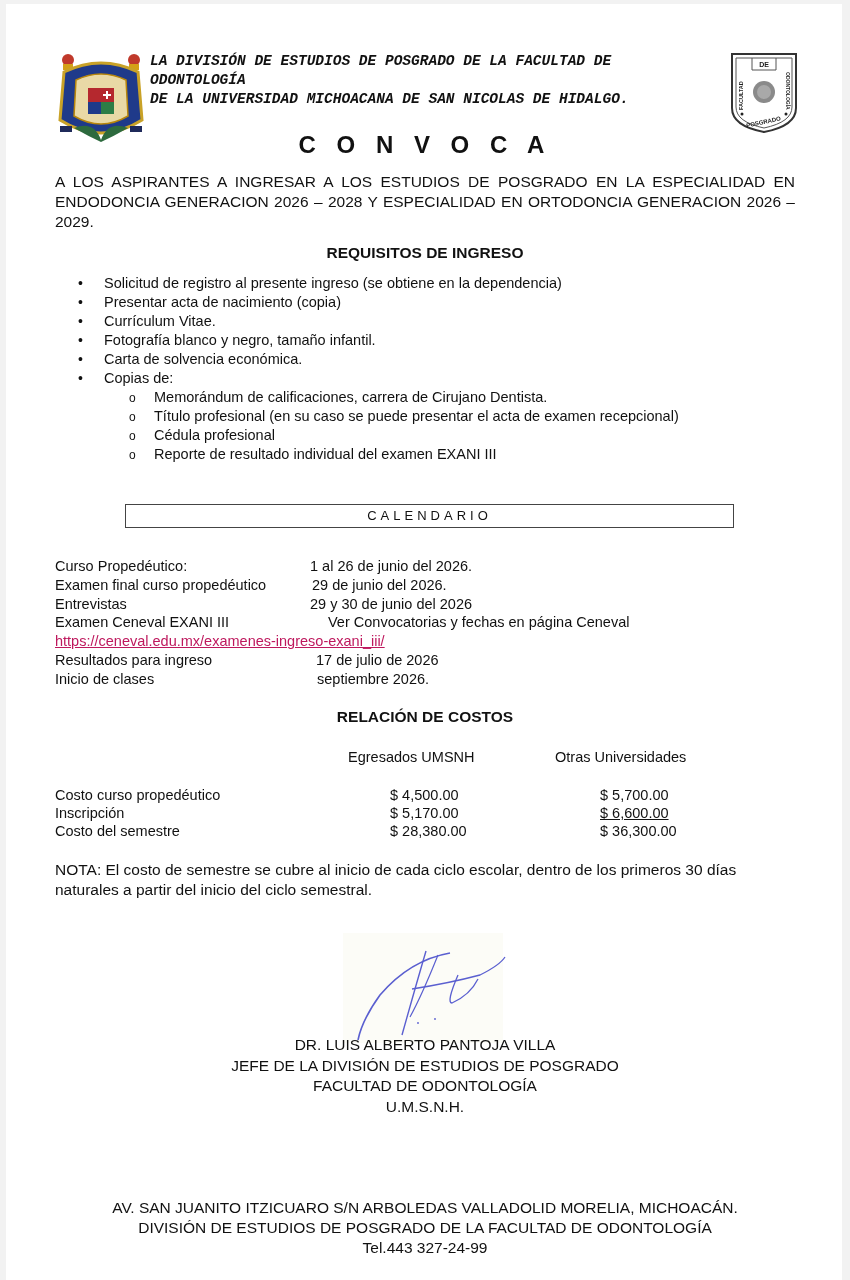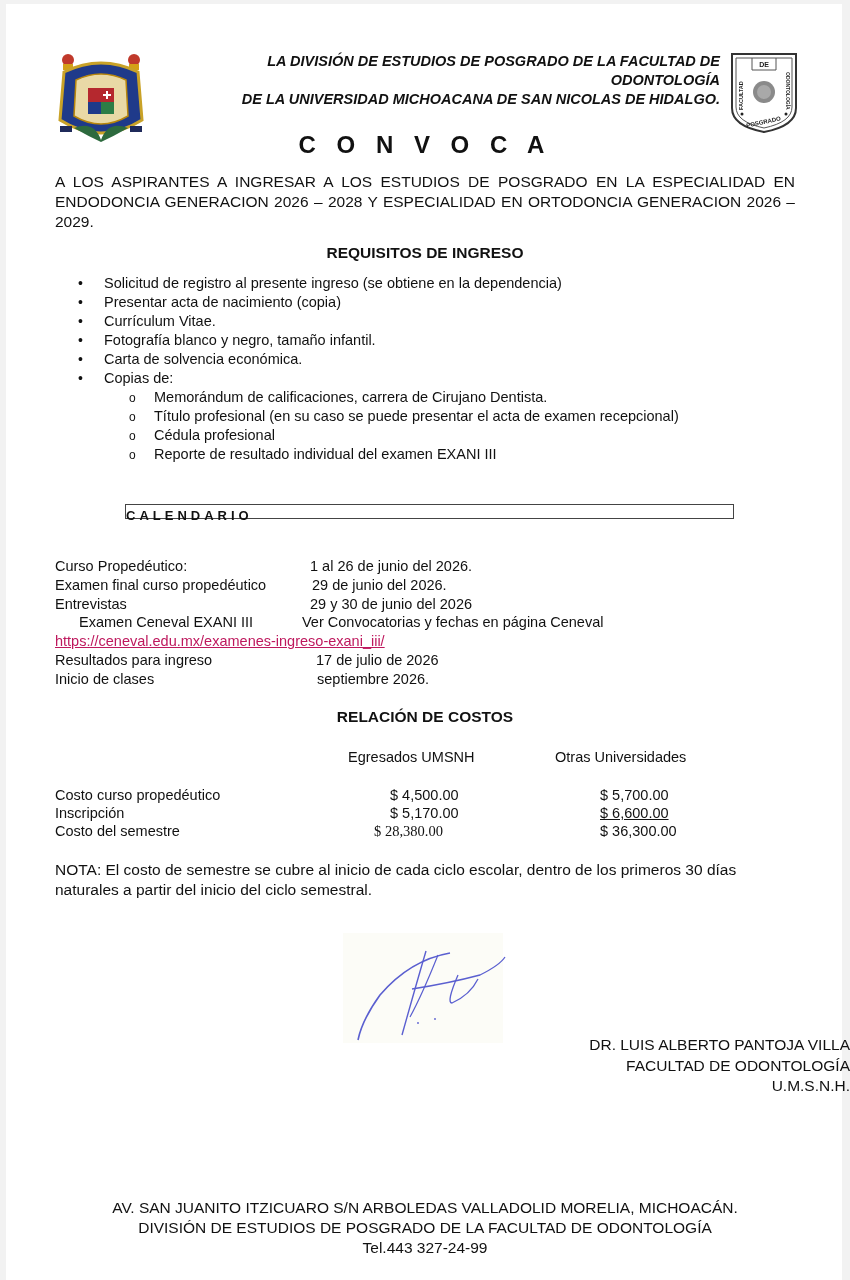--- a/index.html
+++ b/index.html
@@ -12,22 +12,22 @@
   }
   .page {
     position: absolute; left: 6px; top: 4px; width: 836px; height: 1276px;
     background: #ffffff;
   }
   .abs { position: absolute; }
 
   
   .hdr-title {
     position: absolute; left: 150px; width: 570px; top: 52px;
-    text-align: right; font-weight: bold; font-style: italic;
-    font-size: 14.5px; line-height: 19px; letter-spacing: 0;
+    text-align: left; font-weight: bold; font-style: italic;
+    font-size: 14.5px; line-height: 19px; letter-spacing: 0; font-family: Liberation Mono, monospace;
   }
   .hdr-title div { white-space: nowrap; }
   .convoca {
     position: absolute; left: 0; width: 850px; top: 131px; text-align: center;
     font-weight: bold; font-size: 24px; letter-spacing: 7px;
   }
   .intro {
     position: absolute; left: 55px; width: 740px; top: 172px;
     font-size: 15.5px; line-height: 20px; text-align: justify;
     text-align-last: left;
@@ -37,37 +37,37 @@
     font-weight: bold; font-size: 15.5px;
   }
   ul.req { position: absolute; left: 78px; top: 274px; margin: 0; padding: 0; list-style: none; }
   ul.req li { font-size: 14.5px; line-height: 19px; position: relative; padding-left: 26px; white-space: nowrap; }
   ul.req li .bullet { position: absolute; left: 0; top: 0; font-size: 14px; }
   ul.sub { margin: 0; padding: 0; list-style: none; }
   ul.sub li { padding-left: 50px; }
   ul.sub li .bullet { left: 25px; font-size: 12px; top: 1px; }
 
   .cal-box {
-    position: absolute; left: 125px; top: 504px; width: 609px; height: 15px;
+    position: absolute; left: 125px; top: 504px; width: 609px; height: 24px;
     border: 1.5px solid #444; box-sizing: border-box;
-    font-weight: bold; font-size: 13px; letter-spacing: 4px;
+    text-align: center; font-weight: normal; font-size: 13px; letter-spacing: 4px;
     line-height: 22px;
   }
   .cal-row { position: absolute; left: 55px; font-size: 14.5px; line-height: 19px; white-space: nowrap; }
   .cal-val { position: absolute; font-size: 14.5px; line-height: 19px; white-space: nowrap; }
   .link { color: #be185d; text-decoration: underline; cursor: pointer; }
 
   .cost-head { position: absolute; font-size: 14.5px; white-space: nowrap; }
   .cost-label { position: absolute; left: 55px; font-size: 14.5px; line-height: 18px; white-space: nowrap; }
   .cost-val { position: absolute; font-size: 14.5px; line-height: 18px; white-space: nowrap; }
 
   .nota { position: absolute; left: 55px; top: 860px; width: 740px; font-size: 15.5px; line-height: 20px; }
 
   .sig-area { position: absolute; left: 343px; top: 933px; width: 160px; height: 110px; background: #fcfcf7; }
-  .signer { position: absolute; left: 0; width: 850px; top: 1035px; text-align: right; font-size: 15.5px; line-height: 20.5px; }
+  .signer { position: absolute; left: 0; width: 850px; top: 1035px; text-align: center; font-size: 15.5px; line-height: 20.5px; }
   .footer { position: absolute; left: 0; width: 850px; top: 1198px; text-align: center; font-size: 15.5px; line-height: 20px; }
 </style>
 </head>
 <body>
 
 <div class="page"></div>
 
 <div class="abs" style="left:54px; top:50px; width:94px; height:96px;">
   <svg width="94" height="96" viewBox="0 0 94 96">
     <circle cx="14" cy="10" r="6" fill="#c0392b"></circle>
@@ -135,22 +135,22 @@
 
 <div class="cal-row" style="top:557px;">Curso Propedéutico:</div>
 <div class="cal-val" style="top:557px; left:310px;">1 al 26 de junio del 2026.</div>
 
 <div class="cal-row" style="top:576px;">Examen final curso propedéutico</div>
 <div class="cal-val" style="top:576px; left:312px;">29 de junio del 2026.</div>
 
 <div class="cal-row" style="top:595px;">Entrevistas</div>
 <div class="cal-val" style="top:595px; left:310px;text-align:right;">29 y 30 de junio del 2026</div>
 
-<div class="cal-row" style="top:613px;margin-left:24px;">Examen Ceneval EXANI III</div>
-<div class="cal-val" style="top:613px; left:302px;">Ver Convocatorias y fechas en página Ceneval</div>
+<div class="cal-row" style="top:613px;">Examen Ceneval EXANI III</div>
+<div class="cal-val" style="top:613px; left:328px;">Ver Convocatorias y fechas en página Ceneval</div>
 
 <div class="cal-row link" style="top:632px;">https://ceneval.edu.mx/examenes-ingreso-exani_iii/</div>
 
 <div class="cal-row" style="top:651px;">Resultados para ingreso</div>
 <div class="cal-val" style="top:651px; left:316px;">17 de julio de 2026</div>
 
 <div class="cal-row" style="top:670px;">Inicio de clases</div>
 <div class="cal-val" style="top:670px; left:317px;">septiembre 2026.</div>
 
 <div class="sec-title" style="top:708px;">RELACIÓN DE COSTOS</div>
@@ -160,40 +160,41 @@
 
 <div class="cost-label" style="top:786px;">Costo curso propedéutico</div>
 <div class="cost-val" style="top:786px; left:390px;">$ 4,500.00</div>
 <div class="cost-val" style="top:786px; left:600px;">$ 5,700.00</div>
 
 <div class="cost-label" style="top:804px;">Inscripción</div>
 <div class="cost-val" style="top:804px; left:390px;">$ 5,170.00</div>
 <div class="cost-val" style="top:804px; left:600px;text-decoration:underline;">$ 6,600.00</div>
 
 <div class="cost-label" style="top:822px;">Costo del semestre</div>
-<div class="cost-val" style="top:822px; left:374px;font-family:Liberation Serif, serif;">$ 28,380.00</div>
+<div class="cost-val" style="top:822px; left:390px;">$ 28,380.00</div>
 <div class="cost-val" style="top:822px; left:600px;">$ 36,300.00</div>
 
 <div class="nota">NOTA: El costo de semestre se cubre al inicio de cada ciclo escolar, dentro de los primeros 30 días naturales a partir del inicio del ciclo semestral.</div>
 
 <div class="sig-area"></div>
 <div class="abs" style="left:350px; top:945px; width:160px; height:100px;">
   <svg width="160" height="100" viewBox="0 0 160 100">
     <path d="M100 8 Q60 15 30 50 Q12 75 8 95" fill="none" stroke="#5a5fd0" stroke-width="1.6"></path>
     <path d="M52 90 Q66 40 76 6" fill="none" stroke="#5a5fd0" stroke-width="1.4"></path>
     <path d="M60 72 Q72 50 88 10" fill="none" stroke="#5a5fd0" stroke-width="1.2"></path>
     <path d="M62 44 Q100 38 130 30 Q150 20 155 12" fill="none" stroke="#5a5fd0" stroke-width="1.3"></path>
     <path d="M108 30 Q96 58 102 58 Q120 50 128 34" fill="none" stroke="#5a5fd0" stroke-width="1.3"></path>
     <circle cx="68" cy="78" r="0.9" fill="#5a5fd0"></circle>
     <circle cx="85" cy="74" r="0.9" fill="#5a5fd0"></circle>
   </svg>
 </div>
 
 <div class="signer">
   <div>DR. LUIS ALBERTO PANTOJA VILLA</div>
+  <div>JEFE DE LA DIVISIÓN DE ESTUDIOS DE POSGRADO</div>
   <div>FACULTAD DE ODONTOLOGÍA</div>
   <div>U.M.S.N.H.</div>
 </div>
 
 <div class="footer">
   <div>AV. SAN JUANITO ITZICUARO S/N ARBOLEDAS VALLADOLID MORELIA, MICHOACÁN.</div>
   <div>DIVISIÓN DE ESTUDIOS DE POSGRADO DE LA FACULTAD DE ODONTOLOGÍA</div>
   <div>Tel.443 327-24-99</div>
 </div>
 

